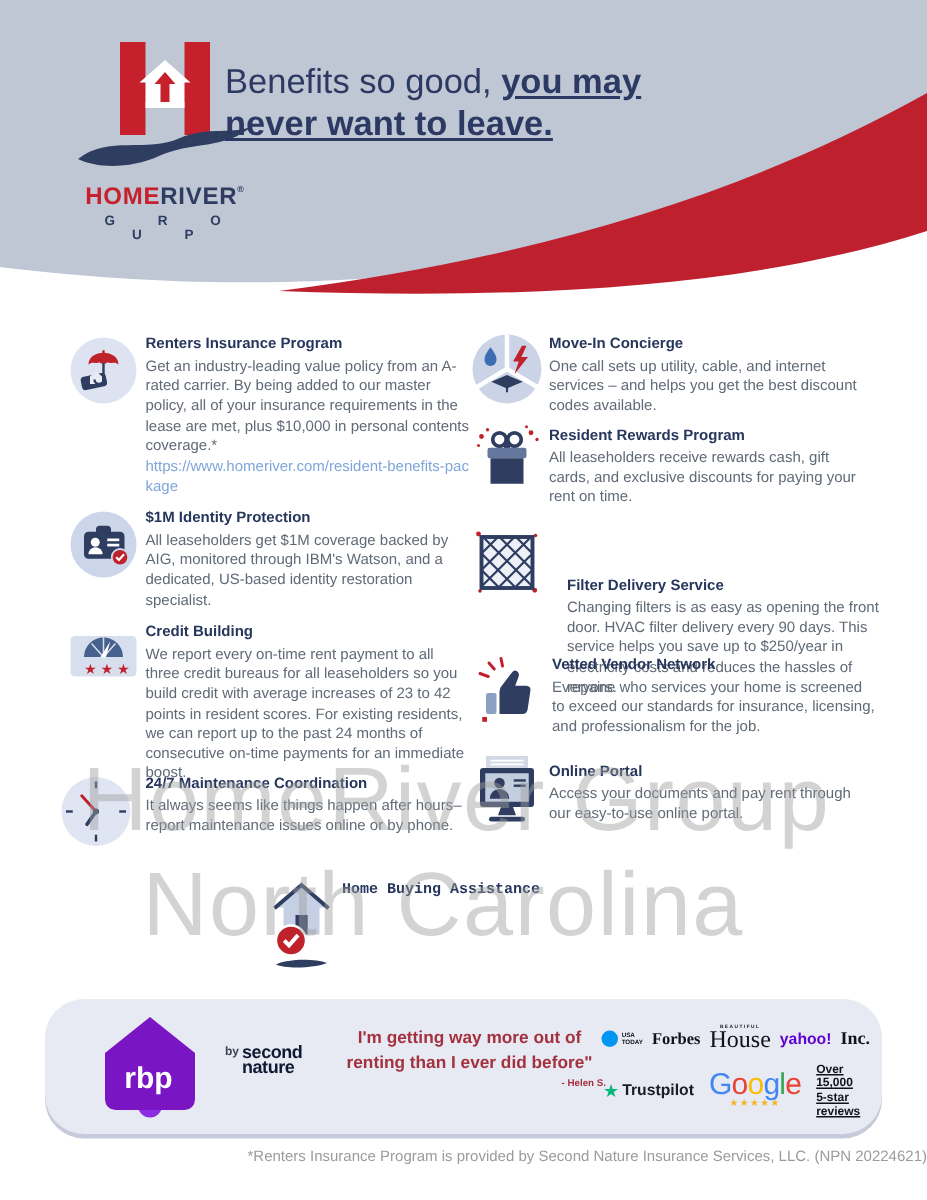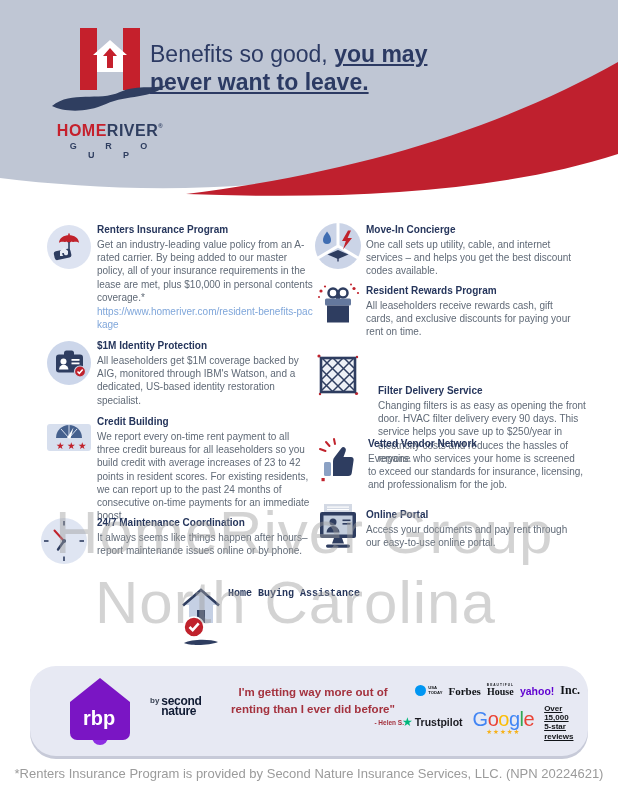--- a/index.html
+++ b/index.html
@@ -36,32 +36,32 @@
   .quote-attr{font-size:6.5px;font-weight:700;text-align:right;margin-top:2px;padding-right:14px;}
   #press{position:absolute;left:372px;top:17px;width:178px;}
   .press-row{display:flex;align-items:center;justify-content:flex-end;gap:6px;}
   .press-row + .press-row{margin-top:6px;}
   .usat{display:flex;align-items:center;gap:2px;}
   .usat-dot{width:11px;height:11px;border-radius:50%;background:#0096f2;}
   .usat-txt{font-size:4.2px;font-weight:800;line-height:1.1;color:#101317;}
   .forbes{font-family:"Liberation Serif",serif;font-weight:700;font-size:11px;color:#101317;}
   .house{text-align:center;line-height:1;}
   .house-small{font-size:3.2px;letter-spacing:1px;font-weight:700;color:#101317;}
-  .house-big{font-family:"Liberation Serif",serif;font-size:10px;font-weight:700;color:#101317;}
+  .house-big{font-family:"Liberation Serif",serif;font-size:16px;font-weight:400;color:#101317;}
   .yahoo{font-size:10.5px;font-weight:800;color:#5f01d1;}
   .inc{font-family:"Liberation Serif",serif;font-size:12px;font-weight:900;color:#101317;}
   .trustpilot{display:flex;align-items:center;gap:2px;}
   .tp-star{color:#00b67a;font-size:12px;}
   .tp-txt{font-size:10.5px;font-weight:700;color:#1b1b21;}
   .google-wrap{text-align:center;line-height:1;}
   .google{font-size:20px;font-weight:400;letter-spacing:-.5px;}
   .g-stars{font-size:6.5px;color:#f6b21b;letter-spacing:1px;}
   .reviews{font-size:8px;font-weight:800;line-height:1.15;color:#101317;text-decoration:underline;}
-  #disclaimer{position:absolute;left:0;top:766px;width:618px;text-align:center;
-              font-size:13px;color:#9b9b9b;}
+  #disclaimer{position:absolute;left:0;top:766px;width:618px;text-align:right;
+              font-size:10px;color:#9b9b9b;}
 </style>
 </head>
 <body>
 
 <div id="page">
 
   <svg id="header-svg" width="618" height="212" viewBox="0 0 618 212">
     <rect x="0" y="0" width="618" height="212" fill="#bfc6d4"></rect>
     <path d="M0,212 L0,178 C150,196 330,198 618,118 L618,212 Z" fill="#ffffff"></path>
     <path d="M618,62 C500,128 360,172 186,194 C350,200 500,192 618,154 Z" fill="#bf202e"></path>

